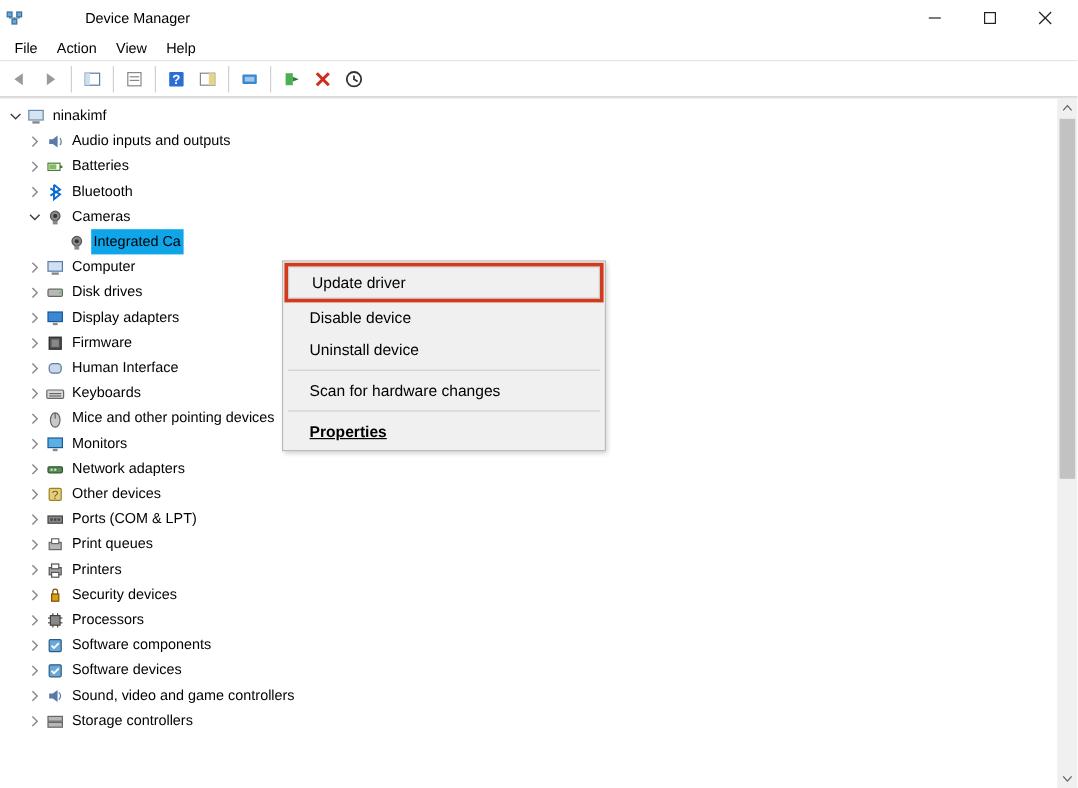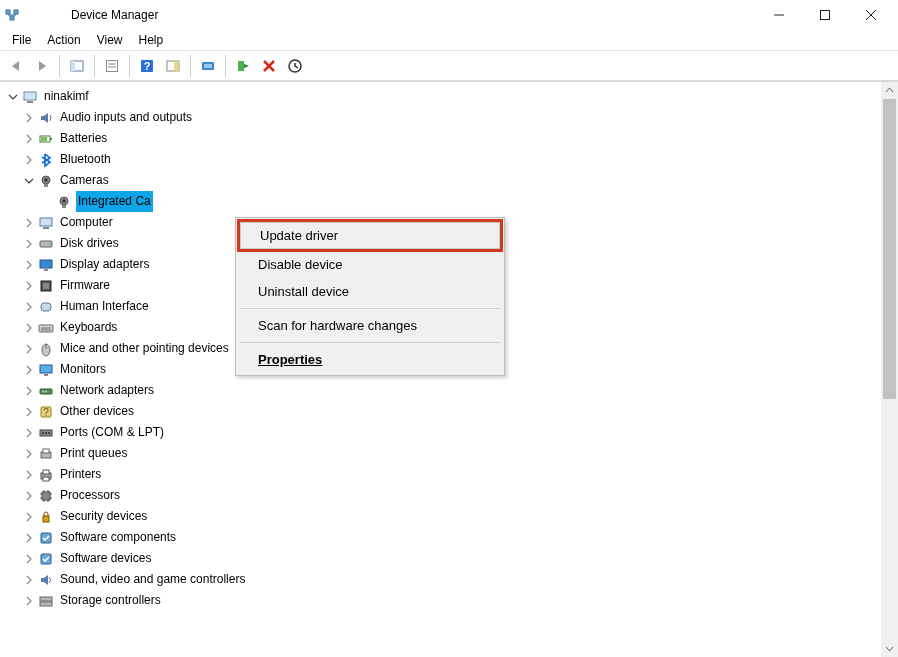--- a/index.html
+++ b/index.html
@@ -537,46 +537,46 @@
           <span class="node-label">Printers</span>
         </div>
         <div class="node indent-1">
           <span class="expander">
             <svg width="10" height="10">
               <path d="M3 1 L7 5 L3 9" fill="none" stroke="#888" stroke-width="1.2"></path>
             </svg>
           </span>
           <span class="node-icon">
             <svg width="16" height="16">
+              <rect x="5" y="7" width="6" height="6" fill="#d4a017" stroke="#805000"></rect>
+              <path d="M6 7 V5 A2 2 0 0 1 10 5 V7" fill="none" stroke="#805000"></path>
+            </svg>
+          </span>
+          <span class="node-label">Security devices</span>
+        </div>
+        <div class="node indent-1">
+          <span class="expander">
+            <svg width="10" height="10">
+              <path d="M3 1 L7 5 L3 9" fill="none" stroke="#888" stroke-width="1.2"></path>
+            </svg>
+          </span>
+          <span class="node-icon">
+            <svg width="16" height="16">
               <rect x="4" y="4" width="8" height="8" fill="#888" stroke="#444"></rect>
               <line x1="2" y1="6" x2="4" y2="6" stroke="#444"></line>
               <line x1="2" y1="10" x2="4" y2="10" stroke="#444"></line>
               <line x1="12" y1="6" x2="14" y2="6" stroke="#444"></line>
               <line x1="12" y1="10" x2="14" y2="10" stroke="#444"></line>
               <line x1="6" y1="2" x2="6" y2="4" stroke="#444"></line>
               <line x1="10" y1="2" x2="10" y2="4" stroke="#444"></line>
               <line x1="6" y1="12" x2="6" y2="14" stroke="#444"></line>
               <line x1="10" y1="12" x2="10" y2="14" stroke="#444"></line>
             </svg>
           </span>
           <span class="node-label">Processors</span>
-        </div>
-        <div class="node indent-1">
-          <span class="expander">
-            <svg width="10" height="10">
-              <path d="M3 1 L7 5 L3 9" fill="none" stroke="#888" stroke-width="1.2"></path>
-            </svg>
-          </span>
-          <span class="node-icon">
-            <svg width="16" height="16">
-              <rect x="5" y="7" width="6" height="6" fill="#d4a017" stroke="#805000"></rect>
-              <path d="M6 7 V5 A2 2 0 0 1 10 5 V7" fill="none" stroke="#805000"></path>
-            </svg>
-          </span>
-          <span class="node-label">Security devices</span>
         </div>
         <div class="node indent-1">
           <span class="expander">
             <svg width="10" height="10">
               <path d="M3 1 L7 5 L3 9" fill="none" stroke="#888" stroke-width="1.2"></path>
             </svg>
           </span>
           <span class="node-icon">
             <svg width="16" height="16">
               <rect x="3" y="3" width="10" height="10" rx="1" fill="#6aa8d8" stroke="#2a5a8a"></rect>

